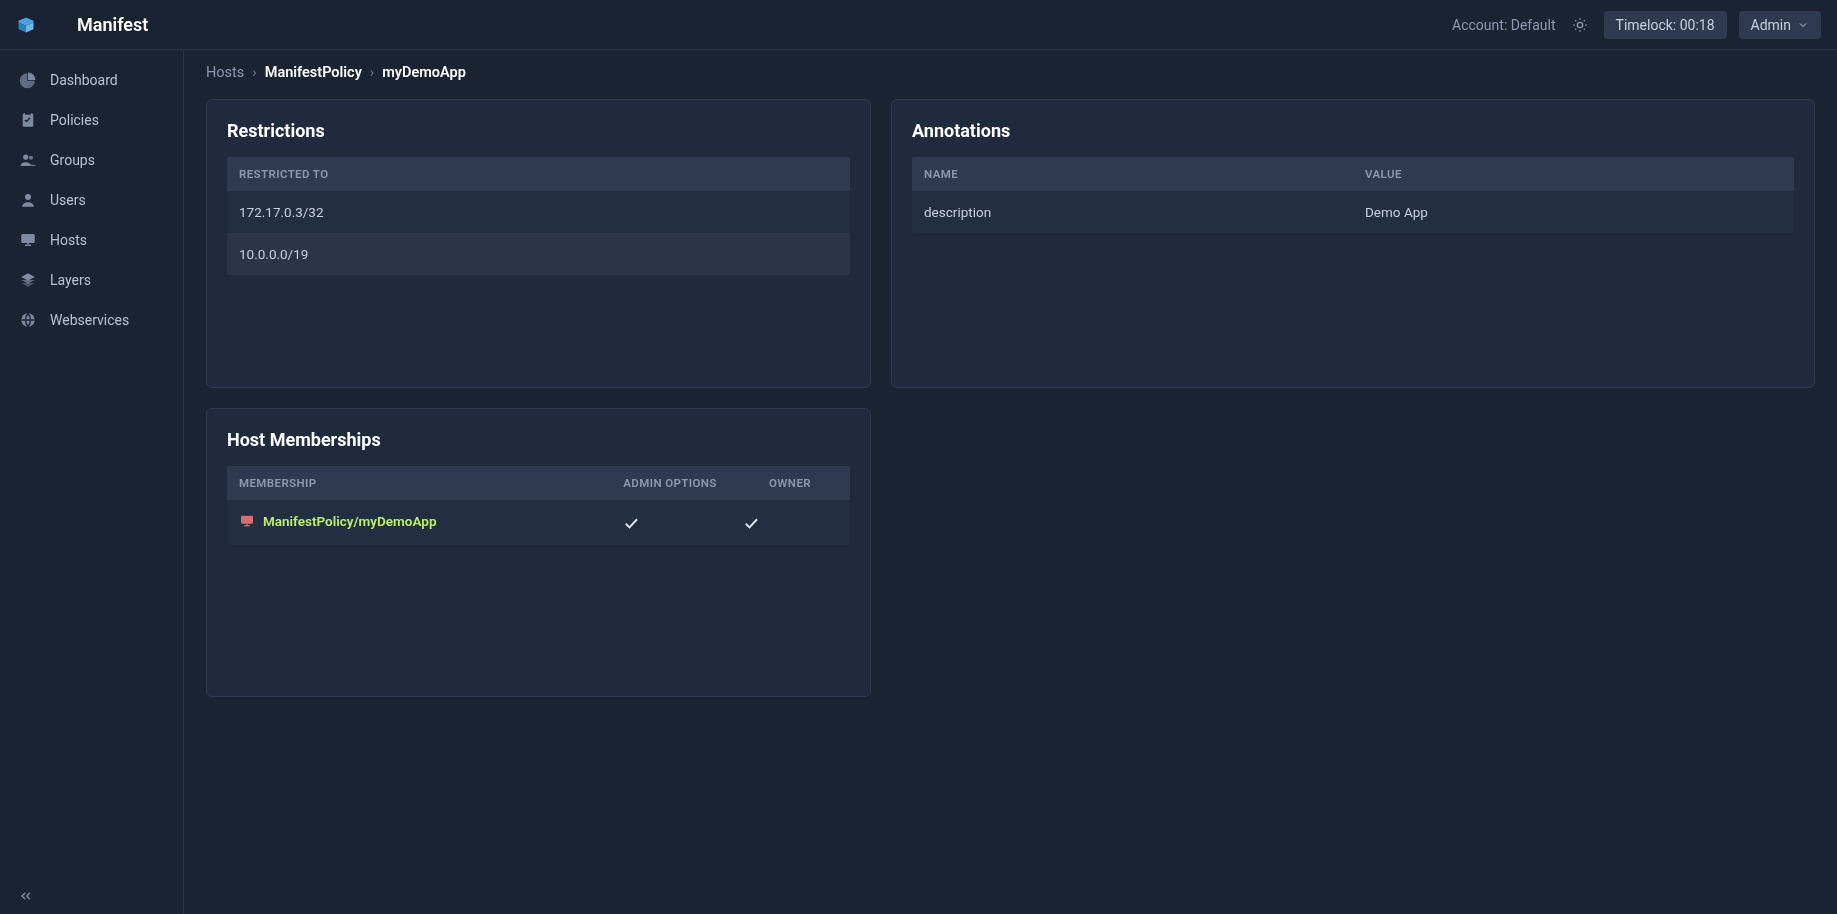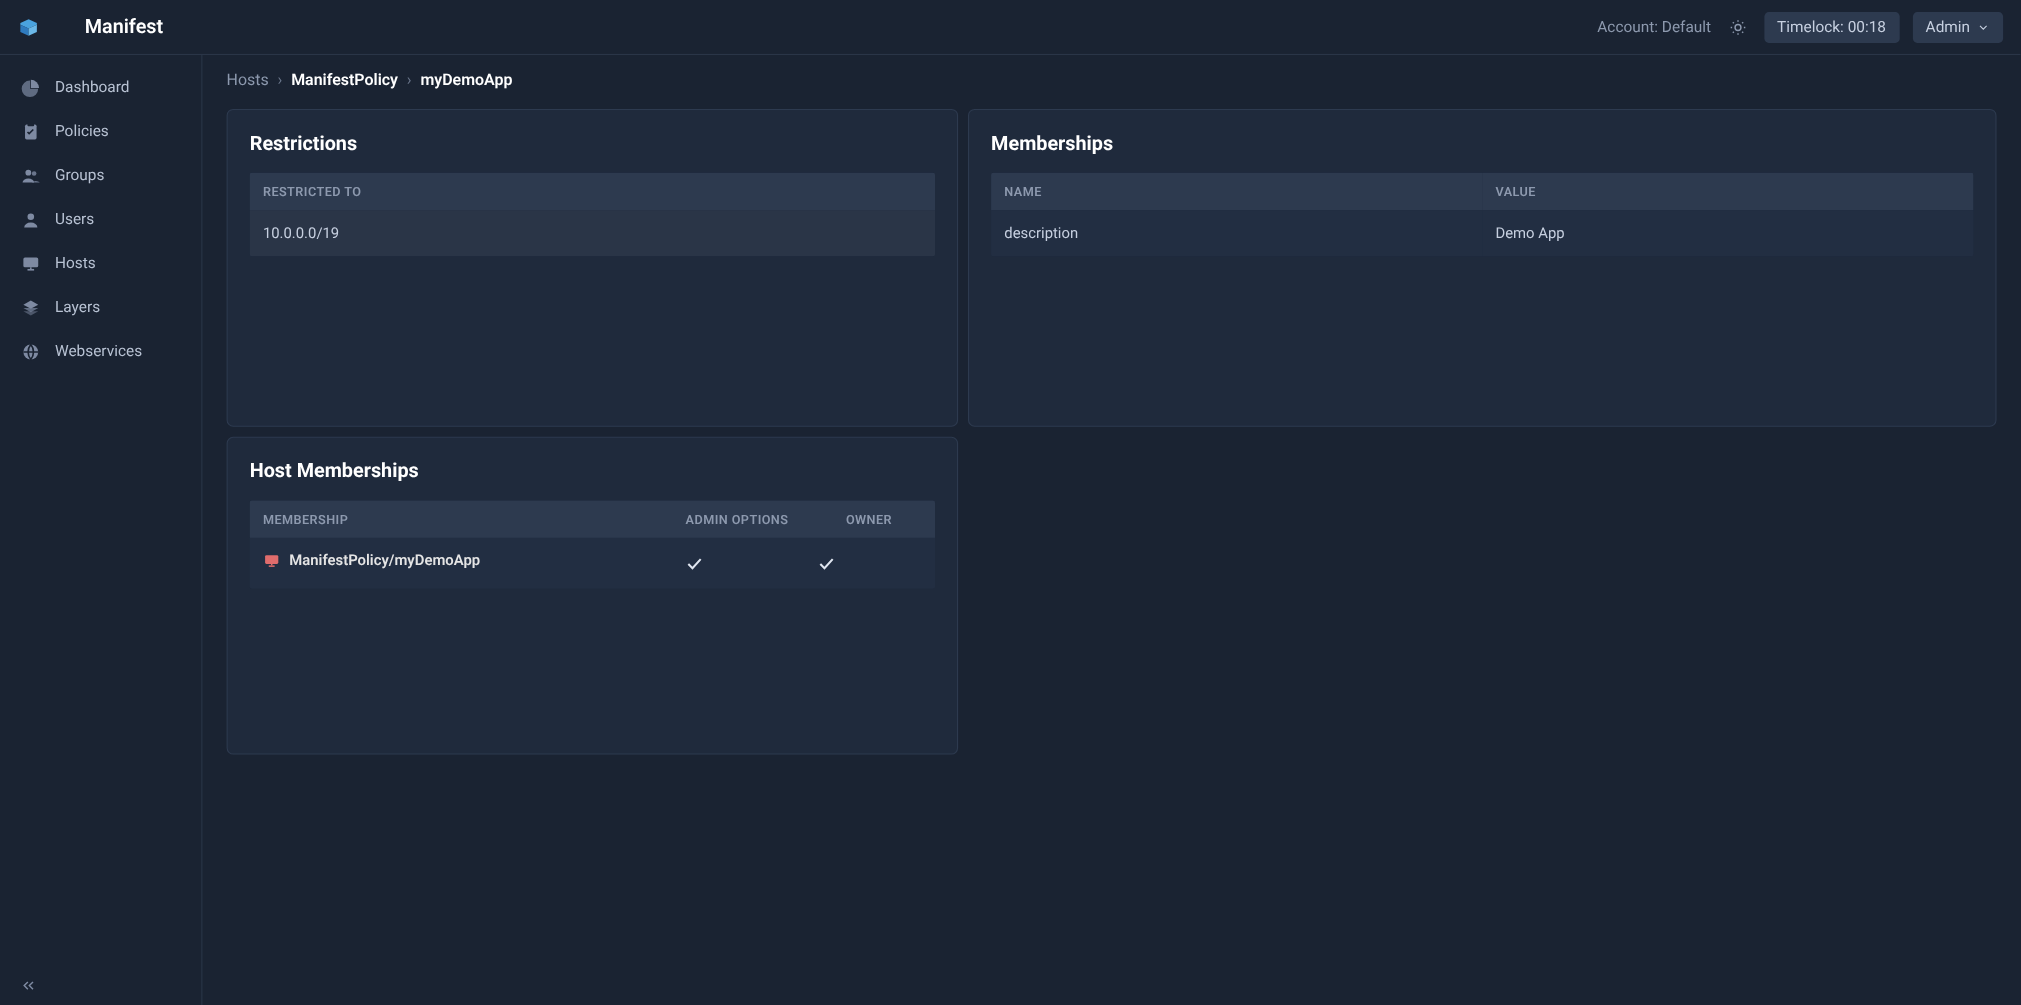--- a/index.html
+++ b/index.html
@@ -107,21 +107,21 @@
     font-size: 14.5px;
   }
   .breadcrumb .crumb-link { cursor: pointer; }
   .breadcrumb .crumb-strong { color: #fff; font-weight: 600; }
   .breadcrumb .chev { color: #6b778c; }
 
   .content {
     padding: 4px 22px 22px;
     display: grid;
     grid-template-columns: 665px 1fr;
-    gap: 9px;
+    gap: 20px;
     align-items: start;
   }
   .card {
     background: #1f2a3c;
     border: 1px solid #2d3a4f;
     border-radius: 6px;
     padding: 20px;
   }
   .card-title {
     color: #fff;
@@ -154,21 +154,21 @@
   .table tbody tr.alt { background: #2a3547; }
   .table tbody tr:not(.alt) { background: #222e42; }
 
   .panel-body {
     min-height: 210px;
   }
 
   .host-memberships { grid-column: 1 / 2; }
 
   .member-link {
-    color: #e5e5e5;
+    color: #bef264;
     font-weight: 600;
     display: inline-flex;
     align-items: flex-start;
     gap: 8px;
     cursor: pointer;
   }
   .member-icon { color: #e06c6c; }
 
   .td-center { text-align: center; }
   .check { color: #e0e6f0; }
@@ -312,30 +312,33 @@
       <div class="card">
         <div class="card-title">Restrictions</div>
         <div class="panel-body">
           <table class="table">
             <thead>
               <tr>
                   <th>RESTRICTED TO</th>
                 </tr>
             </thead>
             <tbody>
+              <tr>
+                  <td>172.17.0.3/32</td>
+                </tr>
               <tr class="alt">
                   <td>10.0.0.0/19</td>
                 </tr>
             </tbody>
           </table>
         </div>
       </div>
 
       <div class="card">
-        <div class="card-title">Memberships</div>
+        <div class="card-title">Annotations</div>
         <div class="panel-body">
           <table class="table">
             <thead>
               <tr>
                 <th style="width:50%">NAME</th>
                 <th>VALUE</th>
               </tr>
             </thead>
             <tbody>
               <tr>

